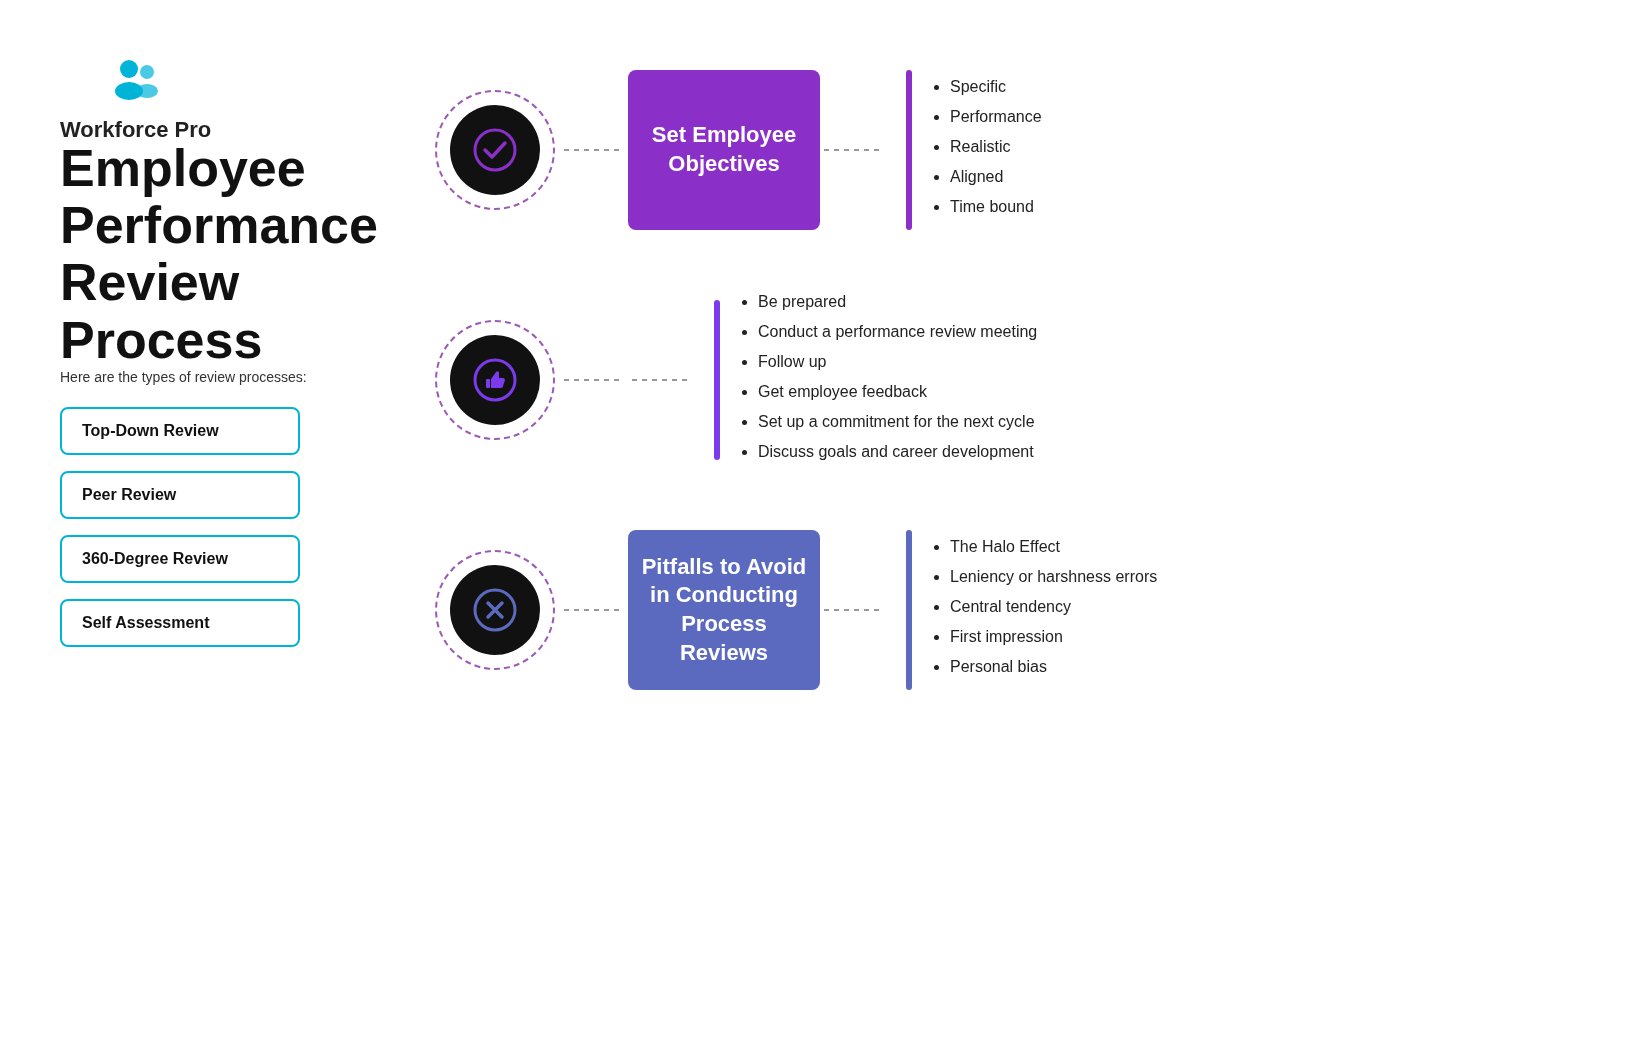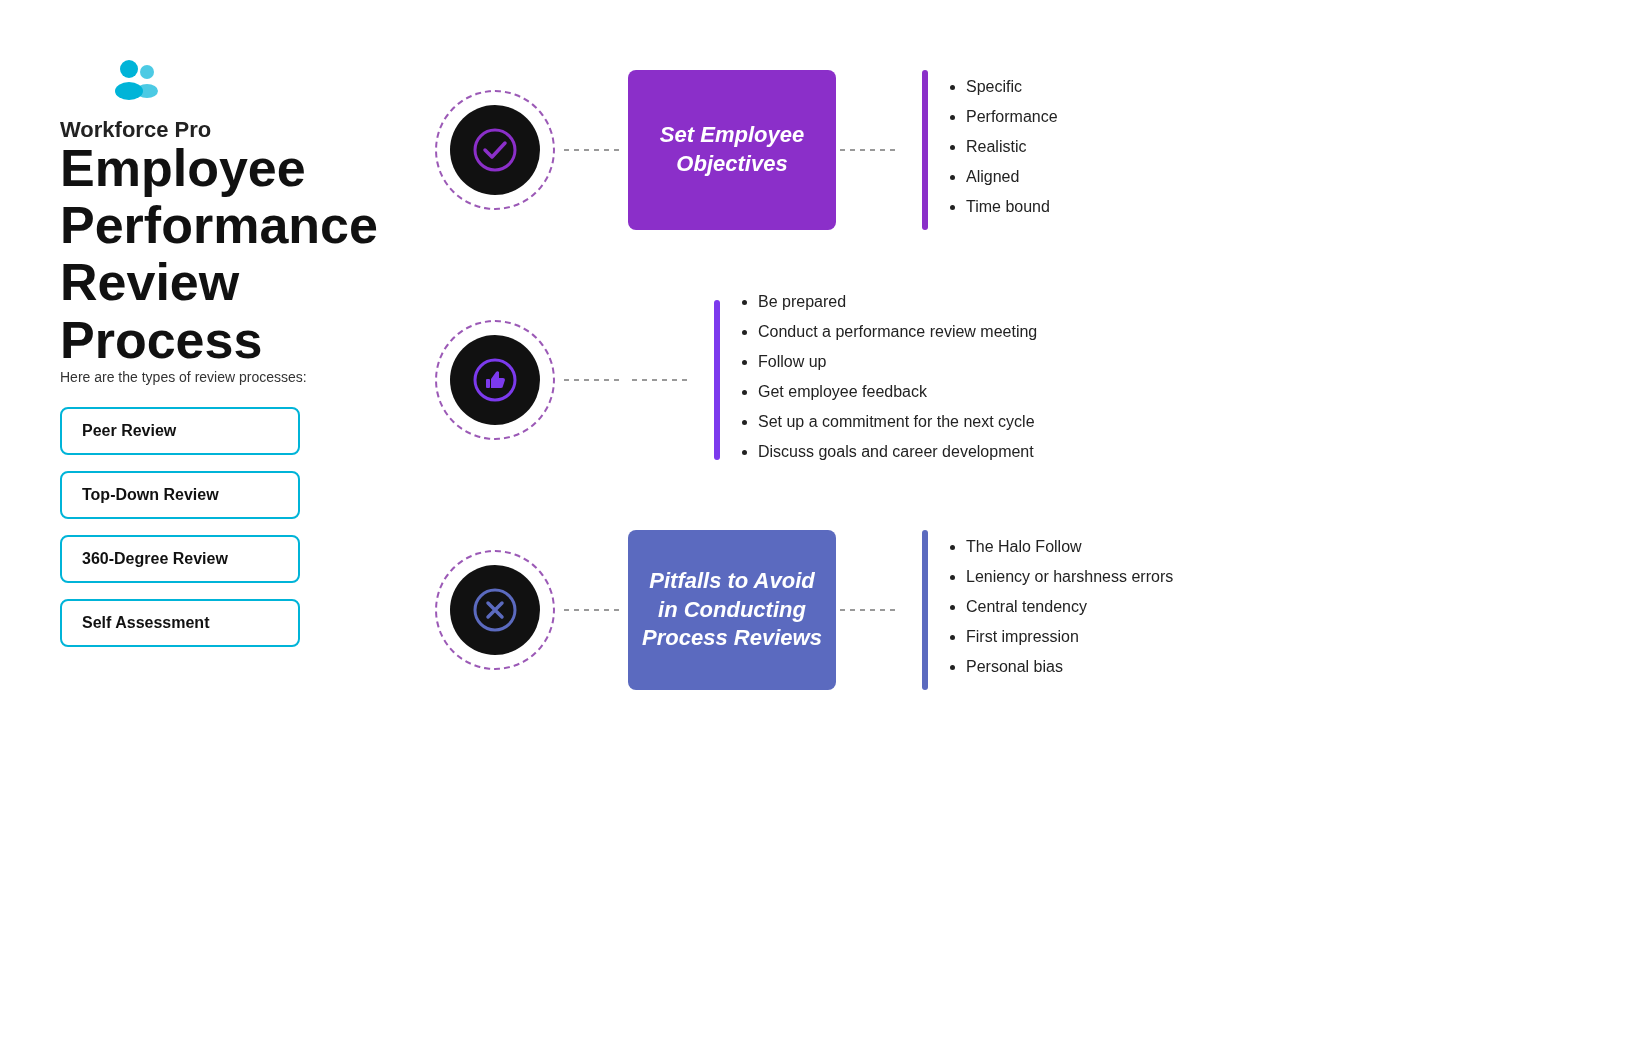--- a/index.html
+++ b/index.html
@@ -124,28 +124,27 @@
     
     .connector-line {
       flex: 0 0 60px;
       height: 2px;
       background-image: repeating-linear-gradient(to right, #999 0, #999 5px, transparent 5px, transparent 10px);
       margin: 0 4px;
     }
 
     
     .process-box {
-      width: 208px;
+      width: 192px;
       height: 160px;
       border-radius: 8px;
       display: flex;
       align-items: center;
       justify-content: center;
       flex-shrink: 0;
-      font-style: italic;
     }
     .process-box-text {
       color: #fff;
       font-size: 22px;
       font-weight: 600;
       text-align: center;
       line-height: 1.3;
       padding: 10px;
     }
     .box-purple { background: #8b2fc9; }
@@ -187,22 +186,22 @@
     <ellipse cx="36" cy="36" rx="11" ry="7" fill="#00b4d8" opacity="0.7"></ellipse>
   </svg>
   <span class="logo-text">Workforce Pro</span>
 </div>
 
 <div class="left-panel">
   <h1 class="main-title">Employee Performance Review Process</h1>
   <p class="review-types-label">Here are the types of review processes:</p>
   <div class="review-buttons">
 
-  <button class="review-btn">Peer Review</button>
-      <button class="review-btn">Top-Down Review</button>
+  <button class="review-btn">Top-Down Review</button>
+      <button class="review-btn">Peer Review</button>
       <button class="review-btn">360-Degree Review</button>
       <button class="review-btn">Self Assessment</button>
     </div>
 </div>
 
 <div class="main-content">
 
 <div class="process-row">
       <div class="icon-circle-wrapper">
         <div class="dashed-ring"></div>
@@ -263,20 +262,20 @@
       </div>
       <div class="connector-line"></div>
       <div class="process-box box-indigo">
         <div class="process-box-text">Pitfalls to Avoid
 in Conducting
 Process Reviews</div>
       </div>
       <div class="connector-line"></div>
       <div class="accent-bar bar-indigo"></div>
       <ul class="bullet-list">
-        <li>The Halo Follow</li>
+        <li>The Halo Effect</li>
         <li>Leniency or harshness errors</li>
         <li>Central tendency</li>
         <li>First impression</li>
         <li>Personal bias</li>
       </ul>
     </div>
   </div>
 
 </body></html>

